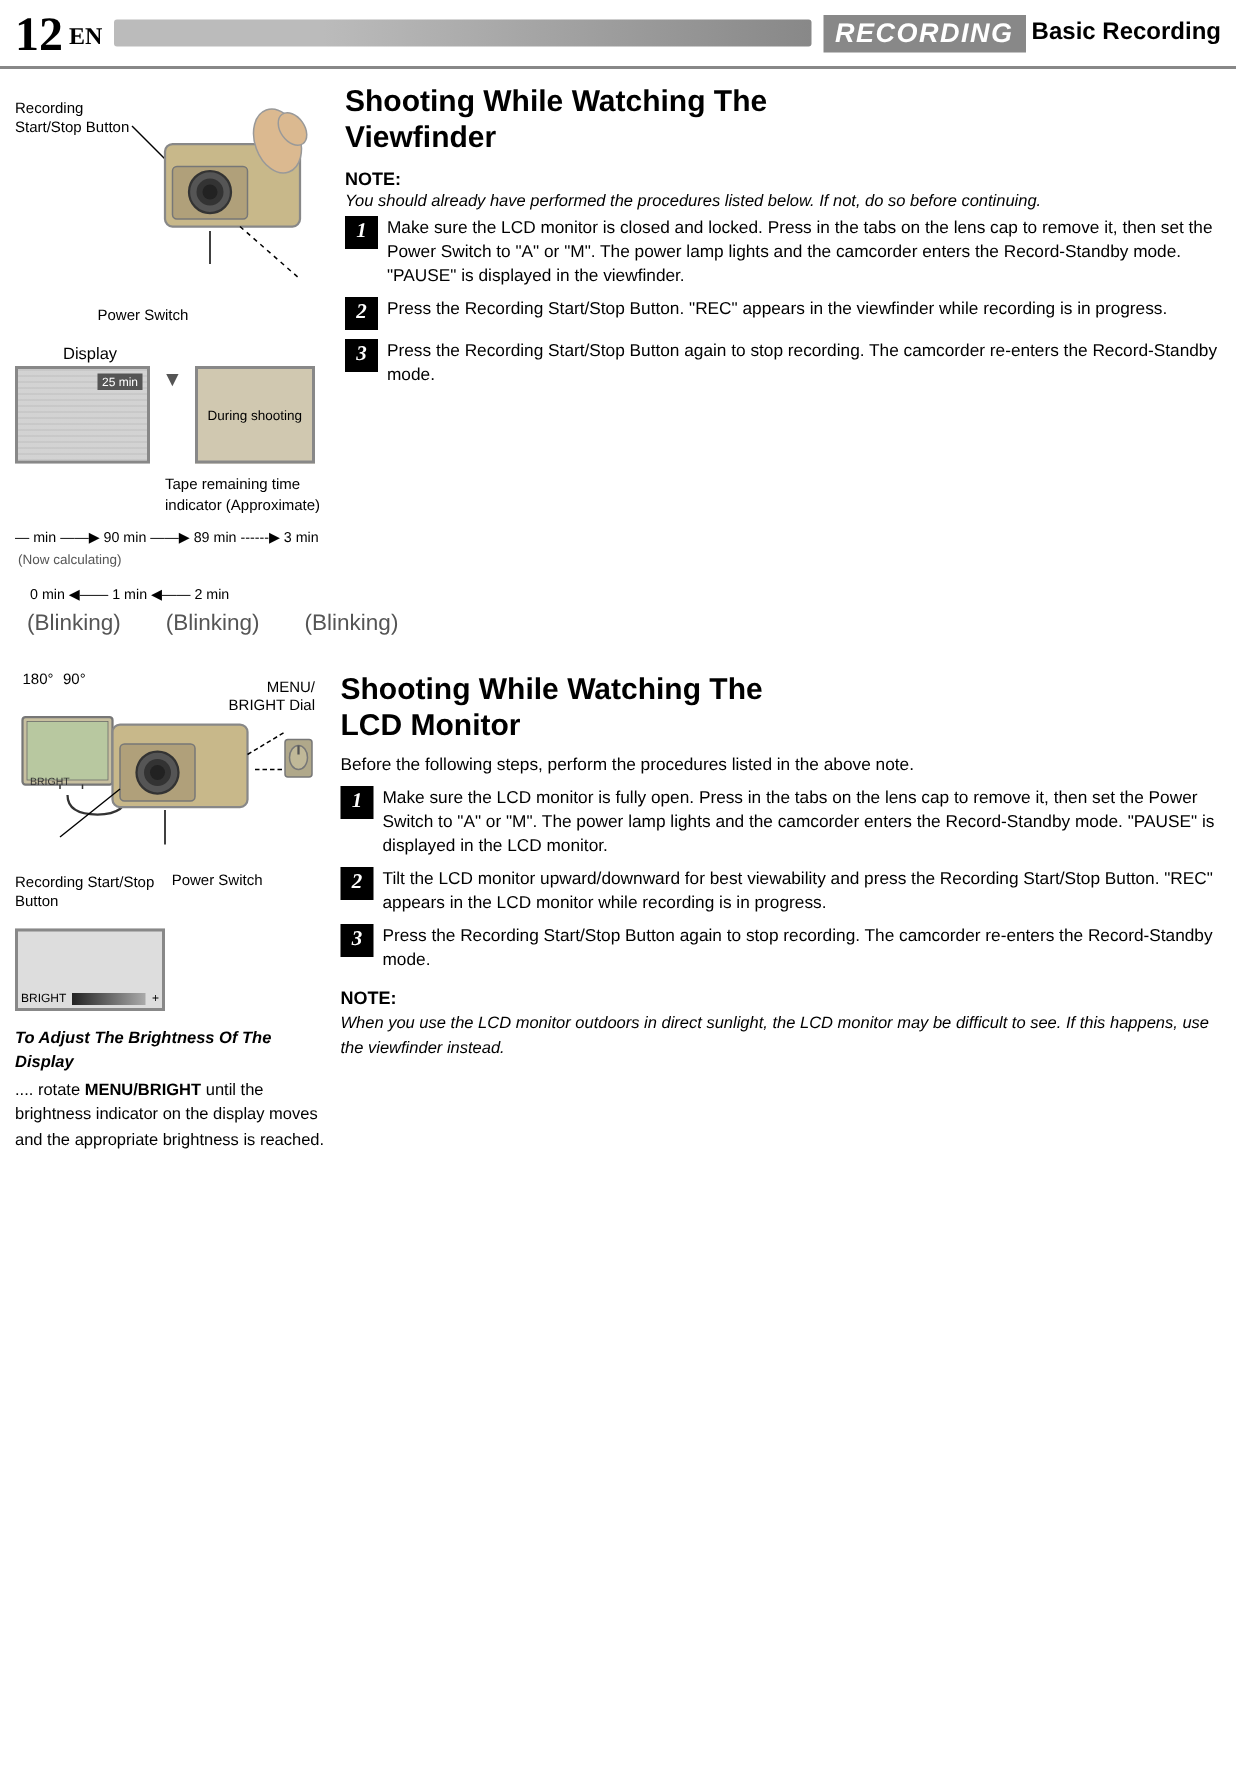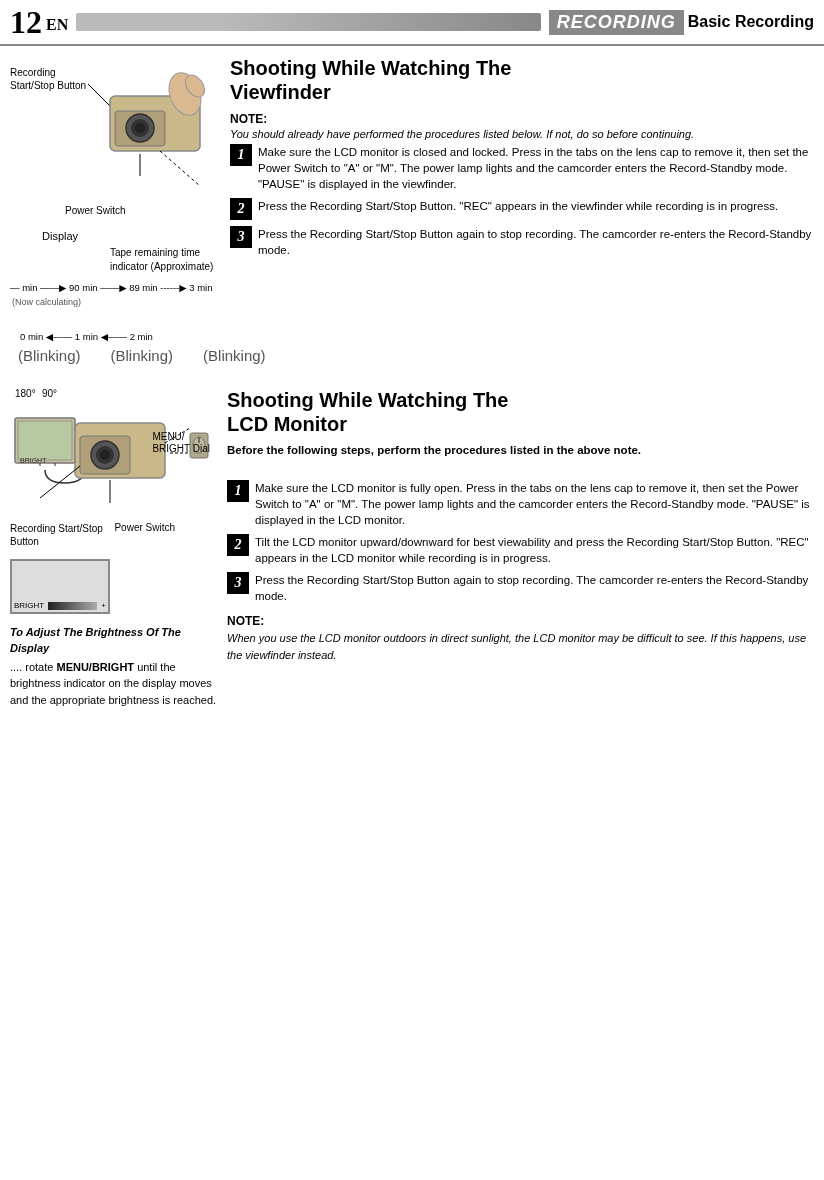--- a/index.html
+++ b/index.html
@@ -234,28 +234,41 @@
         <line x1="150" y1="95" x2="190" y2="130" stroke="#000" stroke-width="1" stroke-dasharray="3,3"></line>
       </svg>
 
       <div style="position:absolute; bottom:10px; left:55px; font-size:10px;">
         <span>Power Switch</span>
       </div>
     </div>
 
     <div style="margin-left:0; margin-bottom:4px;">
       <div style="font-size:11px; margin-bottom:2px;padding-left:32px;">Display</div>
+      <div class="display-row">
+
+        <div class="display-box">
+          <div style="position:absolute;top:0;left:0;right:0;bottom:0;background:repeating-linear-gradient(0deg,#bbb,#bbb 1px,#ccc 1px,#ccc 4px);opacity:0.6;"></div>
+          <span class="display-time" style="position:relative;z-index:1;font-size:8px;">25 min</span>
+        </div>
+
+        <div style="display:flex;align-items:center;font-size:14px;color:#555;">▼</div>
+
+        <div style="width:80px;height:65px;border:2px solid #888;background:#d0c8b0;display:flex;align-items:center;justify-content:center;font-size:9px;text-align:center;">
+          <span>During shooting</span>
+        </div>
+      </div>
     </div>
 
     <div style="margin-left:100px; font-size:10px; line-height:1.4; margin-bottom:6px;">
       <span style="white-space:pre-line;">Tape remaining time
 indicator (Approximate)</span>
     </div>
 
-    <div style="font-size:9.5px; line-height:1.6; margin-bottom:19px;">
+    <div style="font-size:9.5px; line-height:1.6; margin-bottom:8px;">
       <div>— min ——▶ 90 min ——▶ 89 min ------▶ 3 min</div>
       <div style="font-size:9px; color:#555; margin-left:2px;">(Now calculating)</div>
     </div>
     <div style="font-size:9.5px; line-height:1.6;">
       <div style="display:flex; gap:20px; margin-left:10px;">
         <span>0 min ◀—— 1 min ◀—— 2 min</span>
       </div>
       <div style="display:flex; gap:18px; font-size:15px; color:#555; margin-left:8px;">
         <span>(Blinking)</span>
         <span style="margin-left:12px;">(Blinking)</span>
@@ -292,21 +305,21 @@
 
 <div class="second-section" style="margin-top:10px;">
 
   <div class="left-col">
 
     <div style="position:relative; width:200px; height:165px; margin-bottom:6px;">
       
       <div style="position:absolute;top:0;left:5px;font-size:10px;">180°</div>
       <div style="position:absolute;top:0;left:32px;font-size:10px;">90°</div>
       
-      <div style="position:absolute;top:5px;right:0;font-size:10px;text-align:left;line-height:1.2;margin-top:38px;">
+      <div style="position:absolute;top:5px;right:0;font-size:10px;text-align:right;line-height:1.2;">
         <span style="white-space:pre-line;">MENU/
 BRIGHT Dial</span>
       </div>
 
       <svg style="width:200px;height:155px;">
 
         <rect x="5" y="30" width="60" height="45" rx="2" fill="#c8c0a0" stroke="#777" stroke-width="1.5"></rect>
         <rect x="8" y="33" width="54" height="39" fill="#b8c8a0" stroke="#666" stroke-width="0.5"></rect>
 
         <text x="10" y="75" font-size="7" fill="#333">BRIGHT</text>
@@ -363,21 +376,21 @@
       </div>
     </div>
   </div>
 
   <div class="right-col">
     <div class="section-title">
       <span>Shooting While Watching The</span><br>
       <span>LCD Monitor</span>
     </div>
 
-    <div style="font-weight:bold;font-size:11.5px;margin-bottom:24px;">Before the following steps, perform the procedures listed in the above note.</div>
+    <div style="font-weight:normal;font-size:11.5px;margin-bottom:8px;">Before the following steps, perform the procedures listed in the above note.</div>
 
     <div class="steps">
       <div class="step">
         <div class="step-number">1</div>
         <div class="step-text">Make sure the LCD monitor is fully open. Press in the tabs on the lens cap to remove it, then set the Power Switch to "A" or "M". The power lamp lights and the camcorder enters the Record-Standby mode. "PAUSE" is displayed in the LCD monitor.</div>
       </div>
       <div class="step">
         <div class="step-number">2</div>
         <div class="step-text">Tilt the LCD monitor upward/downward for best viewability and press the Recording Start/Stop Button. "REC" appears in the LCD monitor while recording is in progress.</div>
       </div>

